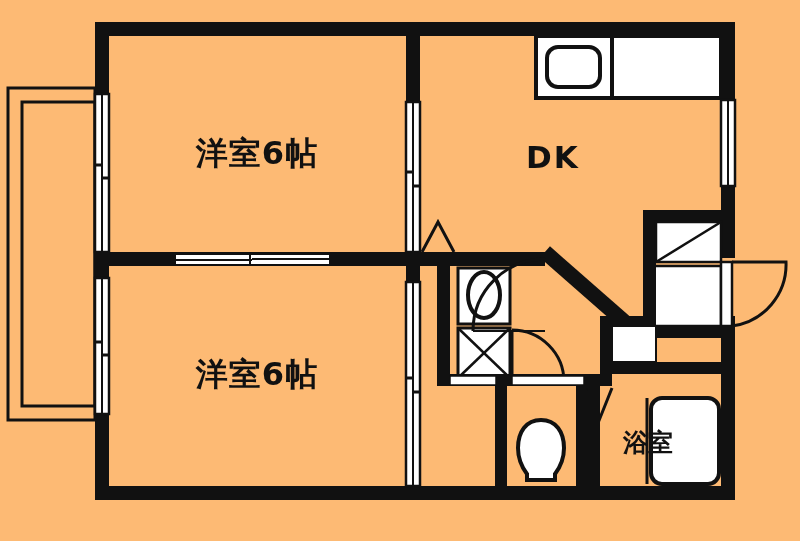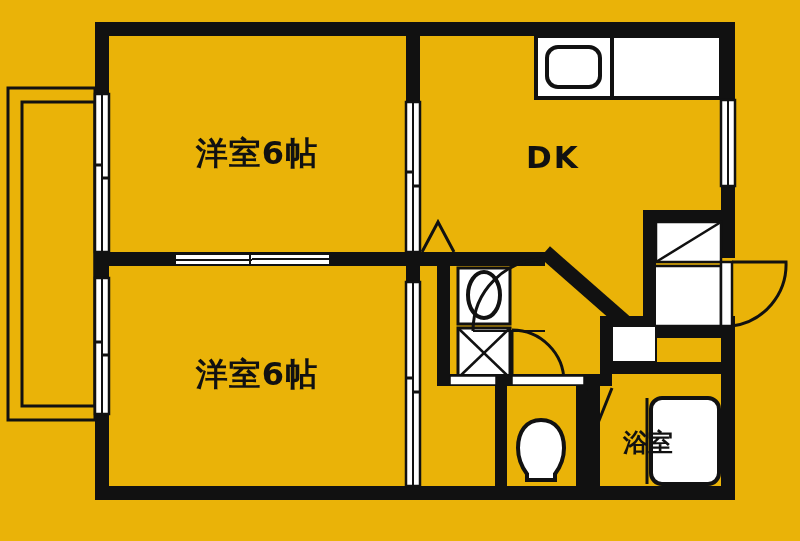--- a/index.html
+++ b/index.html
@@ -7,21 +7,21 @@
     padding: 0;
     background: #ffffff;
   }
   body {
     font-family: "DejaVu Sans", "Liberation Sans", sans-serif;
   }
   #floorplan-root {
     position: relative;
     width: 800px;
     height: 541px;
-    background: #eab308;
+    background: #fdba74;
     overflow: hidden;
   }
   #floorplan-svg {
     position: absolute;
     left: 0;
     top: 0;
     width: 800px;
     height: 541px;
   }
   .room-label {

